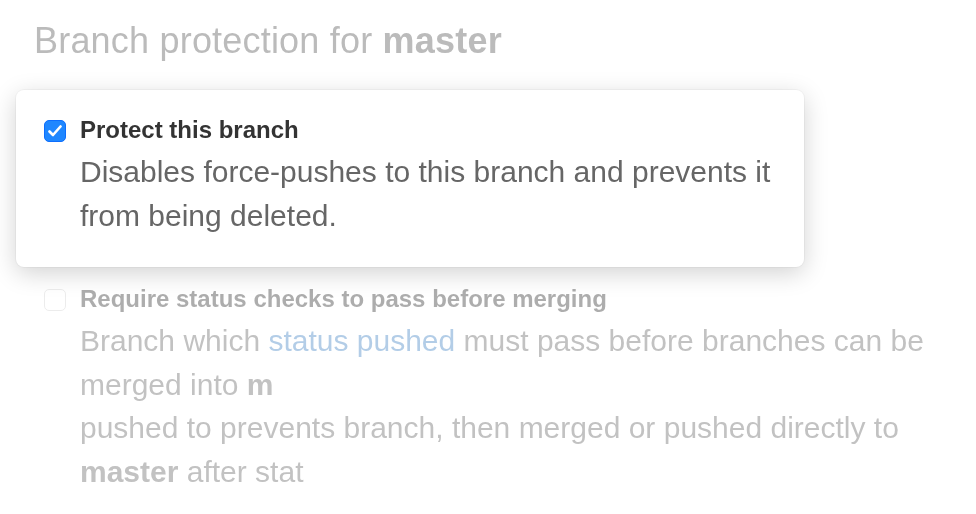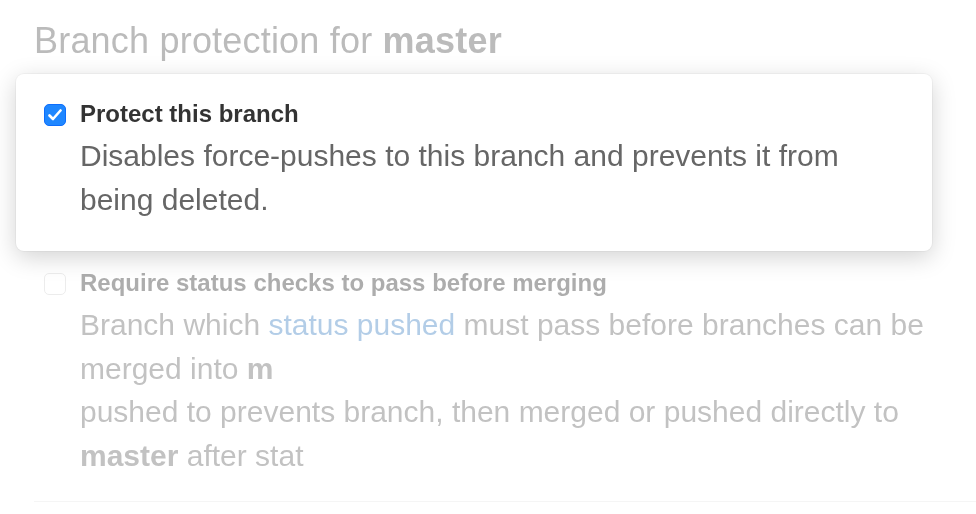--- a/index.html
+++ b/index.html
@@ -23,38 +23,38 @@
       z-index: 2;
     }
     .content {
       padding: 20px 0 0 34px;
       position: relative;
     }
     .page-title {
       font-size: 36px;
       font-weight: 400;
       color: #555;
-      margin-bottom: 12px;
+      margin-bottom: 28px;
       letter-spacing: 0.2px;
     }
     .page-title .branch-name {
       font-weight: 700;
       color: #555;
     }
     .highlight-card {
       position: relative;
       z-index: 5;
       background: #ffffff;
       border-radius: 8px;
       box-shadow: 0 6px 24px rgba(0,0,0,0.18), 0 0 0 1px rgba(0,0,0,0.03);
       padding: 26px 28px 30px 28px;
       margin-left: -18px;
       margin-right: 10px;
       margin-bottom: 18px;
-      width: 916px;
+      width: 788px;
     }
     .option-row {
       display: flex;
       align-items: flex-start;
       gap: 14px;
     }
     .option-row.secondary {
       padding: 0 22px 0 10px;
       margin-bottom: 24px;
     }

